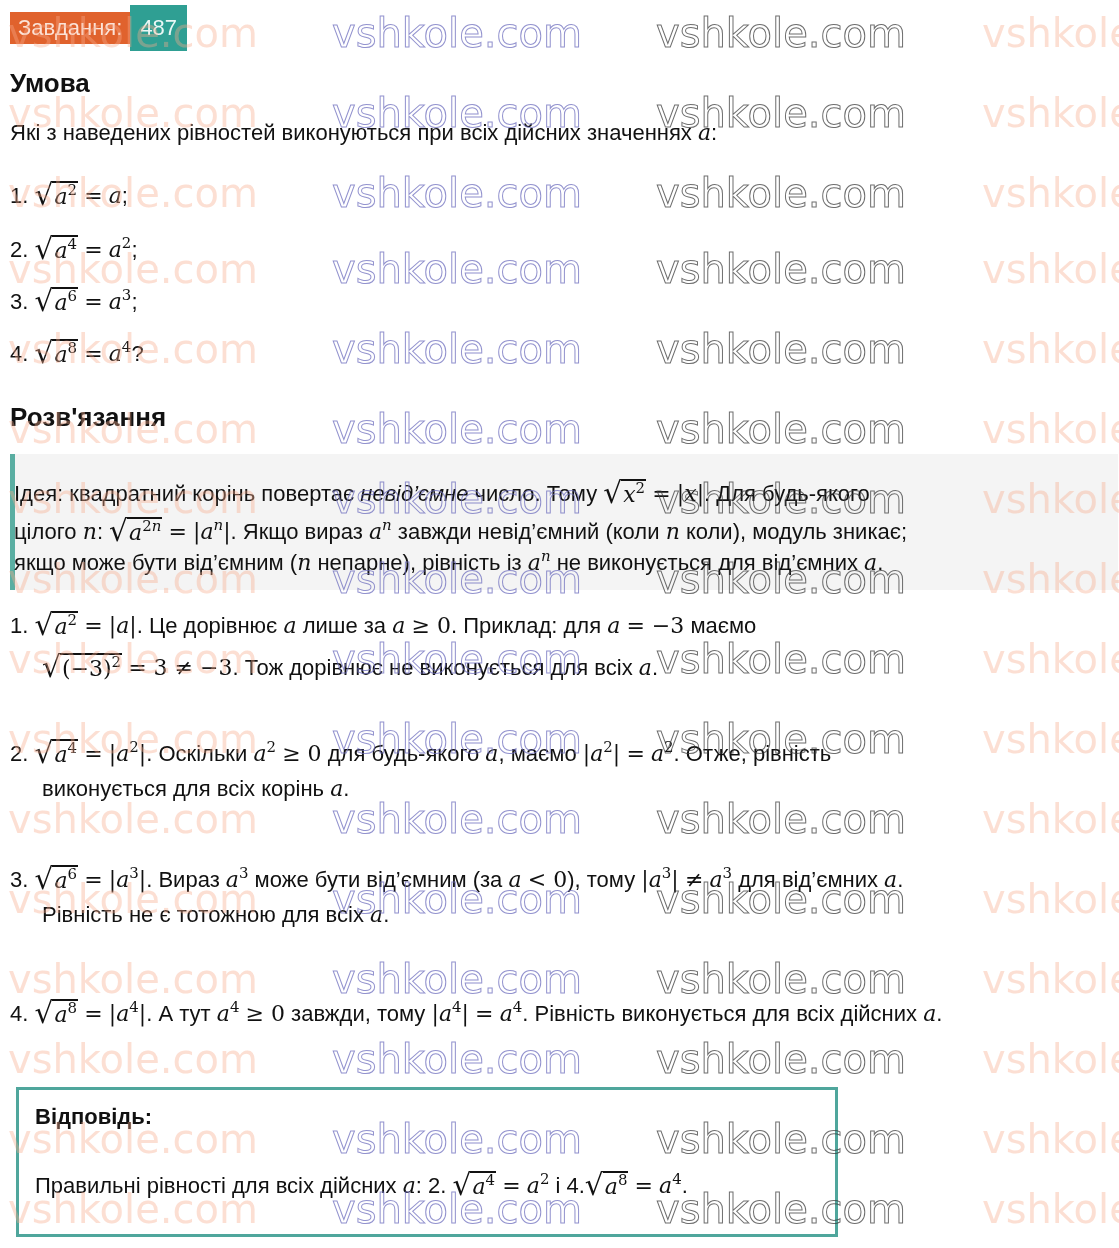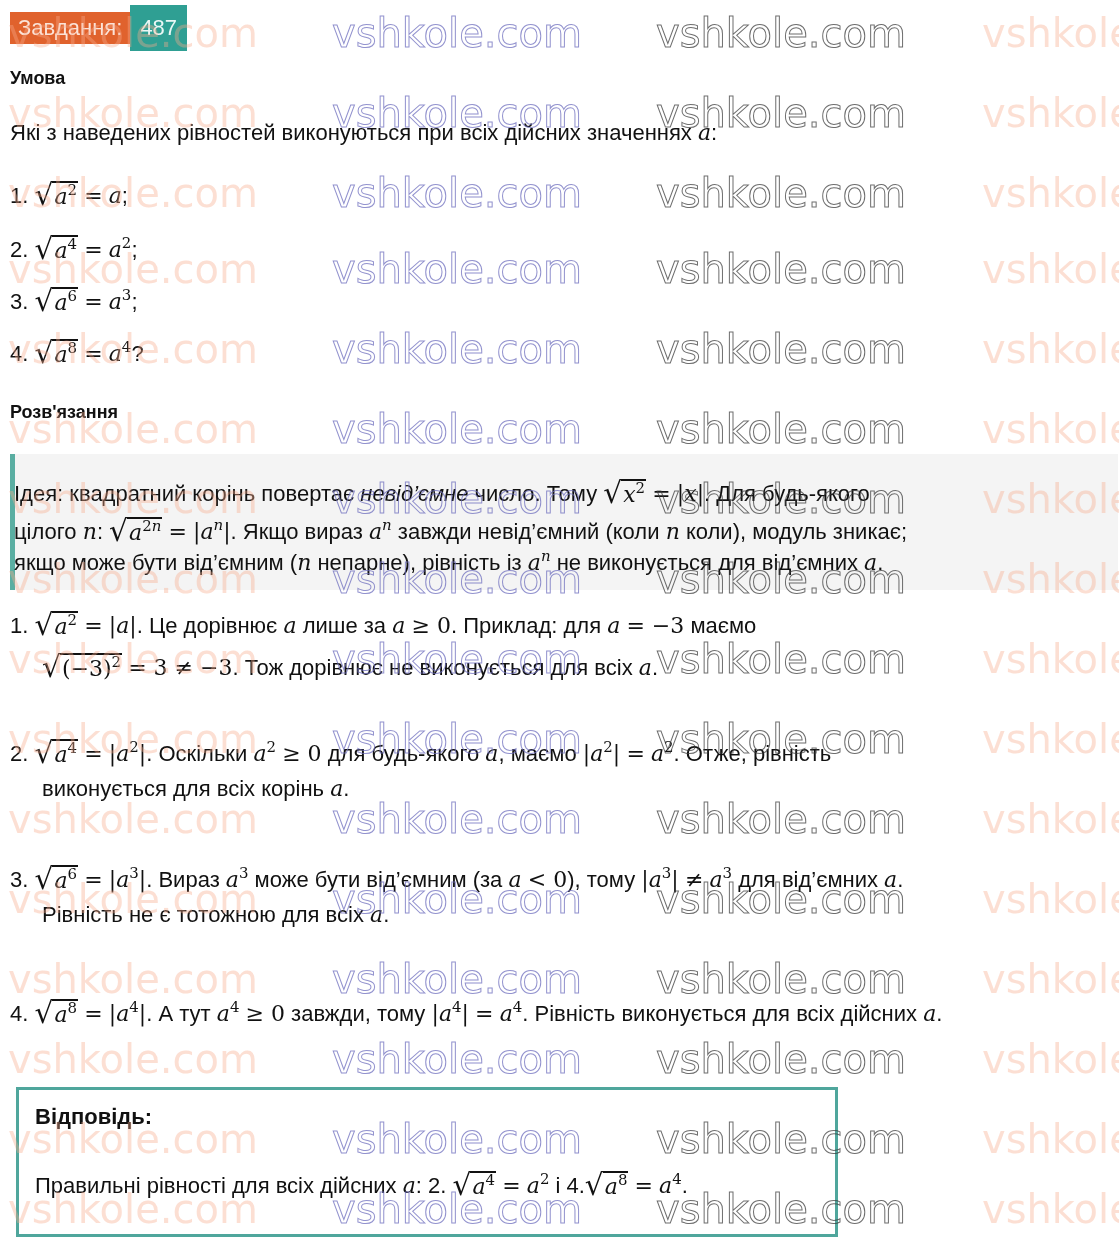--- a/index.html
+++ b/index.html
@@ -17,21 +17,21 @@
 
     .wm { position: absolute; font-family: "DejaVu Sans", sans-serif; font-size: 40px; letter-spacing: 0px; pointer-events: none; z-index: 5; white-space: nowrap; }
     .wm.peach { color: rgba(248,170,140,0.38); }
     .wm.outline-blue { color: transparent; -webkit-text-stroke: 1px rgba(110,110,190,0.75); }
     .wm.outline-gray { color: transparent; -webkit-text-stroke: 1px rgba(60,60,60,0.75); }
 
     .badge { position: absolute; left: 10px; top: 12px; display: flex; align-items: stretch; z-index: 1; }
     .badge-label { background: #e0622d; color: #fbe3d8; font-size: 22px; padding: 5px 8px 5px 8px; height: 32px; box-sizing: border-box; line-height: 22px; margin-top: 0; }
     .badge-num { background: #2f9f93; color: #eaf7f5; font-size: 22px; padding: 0 10px; height: 46px; line-height: 46px; margin-top: -7px; }
 
-    .h { position: absolute; left: 10px; font-weight: bold; font-size: 18px; z-index: 1; }
+    .h { position: absolute; left: 10px; font-weight: bold; font-size: 26px; z-index: 1; }
     .txt { position: absolute; left: 10px; z-index: 1; white-space: nowrap; }
 
     .idea { position: absolute; left: 10px; top: 454px; width: 1108px; height: 136px; background: #f4f4f4; border-left: 5px solid #5aaea2; box-sizing: border-box; z-index: 0; }
     .idea-line { position: absolute; left: 14px; white-space: nowrap; z-index: 1; }
 
     .answer { position: absolute; left: 16px; top: 1087px; width: 822px; height: 150px; border: 3px solid #4fa69c; box-sizing: border-box; z-index: 1; }
     .answer .title { position: absolute; left: 16px; top: 14px; font-weight: bold; font-size: 22px; }
     .answer .line { position: absolute; left: 16px; top: 78px; white-space: nowrap; }
   </style>
 </head>

